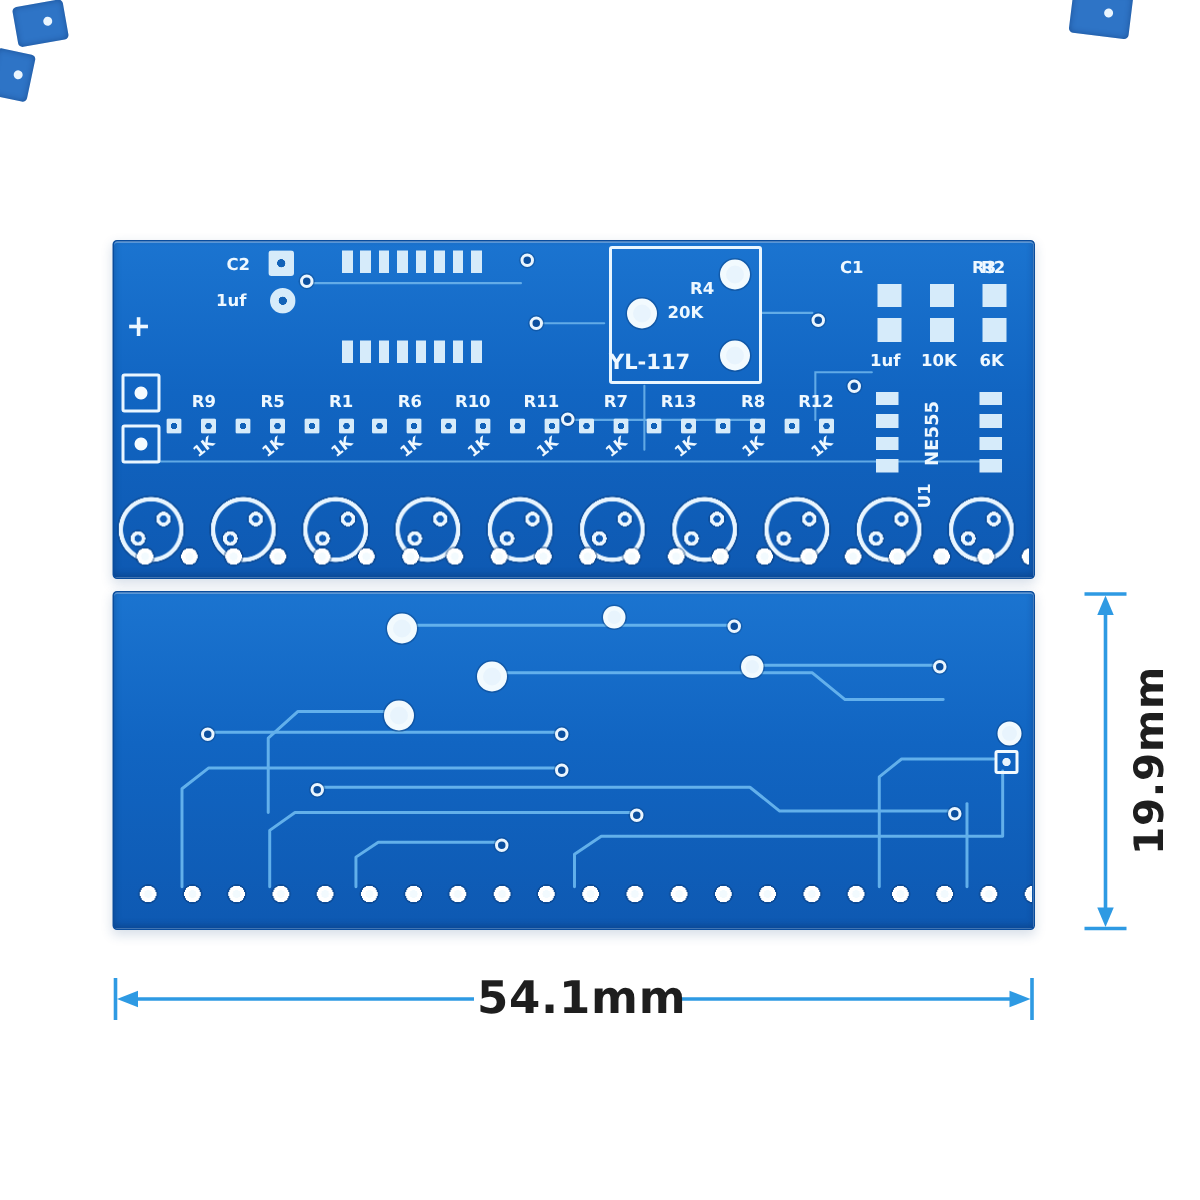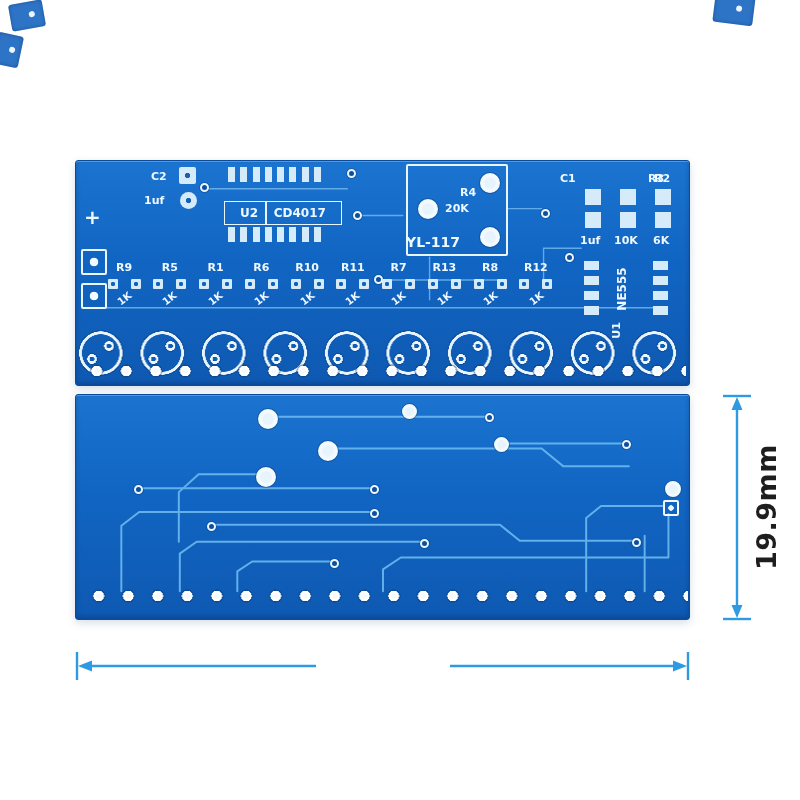--- a/index.html
+++ b/index.html
@@ -41,21 +41,21 @@
   .icpads-h{position:absolute;height:15px;width:94px;background-image:repeating-linear-gradient(90deg,#d6ebfa 0 7px,rgba(0,0,0,0) 7px 12.3px)}
   .icpads-v{position:absolute;width:15px;height:54px;background-image:repeating-linear-gradient(180deg,#d6ebfa 0 9px,rgba(0,0,0,0) 9px 15px)}
   .cap-pads-v{position:absolute;width:16px;height:39px;background-image:repeating-linear-gradient(180deg,#d6ebfa 0 16px,rgba(0,0,0,0) 16px 23px)}
   .pot-box{position:absolute;left:330px;top:3px;width:102px;height:92px;border:2px solid #e9f6ff;border-radius:2px}
   .u2-outline{position:absolute;left:148px;top:40px;width:118px;height:24px;border:1.5px solid #e9f6ff;
     display:flex;align-items:center;justify-content:center;gap:7px;color:#eef8ff;font-weight:bold;font-size:12px}
   .u2-outline .sep{width:1.5px;height:100%;background:#e9f6ff}
 
   
   .res-row{position:absolute;left:28px;top:100px;width:452px;display:flex;justify-content:space-between}
-  .res{display:flex;flex-direction:column;align-items:center;width:40px}
+  .res{display:flex;flex-direction:column;align-items:flex-end;width:40px}
   .rref{color:#eef8ff;font-weight:bold;font-size:11px}
   .rpads{display:flex;gap:13px;margin-top:5px}
   .rpads i{width:10px;height:10px;background:#d6ebfa;border-radius:1px;background-image:radial-gradient(circle,#1262b8 2px,#d6ebfa 2.3px)}
   .rval{color:#eef8ff;font-weight:bold;font-size:10px;transform:rotate(-38deg);margin-top:4px}
 
   
   .led-row{position:absolute;left:0;top:158px;width:615px;height:68px;
     background-image:
       radial-gradient(circle at 22px 40px, rgba(0,0,0,0) 2.3px,#ecf7ff 2.5px 4.8px, rgba(8,55,115,.4) 4.9px 5.7px, rgba(0,0,0,0) 6px),
       radial-gradient(circle at 39px 27px, rgba(0,0,0,0) 2.3px,#ecf7ff 2.5px 4.8px, rgba(8,55,115,.4) 4.9px 5.7px, rgba(0,0,0,0) 6px),
@@ -102,25 +102,20 @@
     <div class="silk" style="left:8px;top:46px;font-size:20px">+</div>
     <div class="padbox" style="left:5px;top:88px"></div>
     <div class="padbox" style="left:5px;top:122px"></div>
 
     <div class="silk" style="left:75px;top:10px">C2</div>
     <div class="pad-sq" style="left:103px;top:6px"></div>
     <div class="silk" style="left:68px;top:34px">1uf</div>
     <div class="pad-rd" style="left:104px;top:31px"></div>
 
     <div class="icpads-h" style="left:152px;top:6px"></div>
-    <div class="u2-outline">
-      <span>U2</span>
-      <span class="sep"></span>
-      <span>CD4017</span>
-    </div>
     <div class="icpads-h" style="left:152px;top:66px"></div>
 
     <div class="pot-box"></div>
     <div class="bighole" style="left:404px;top:12px"></div>
     <div class="bighole" style="left:342px;top:38px"></div>
     <div class="bighole" style="left:404px;top:66px"></div>
     <div class="silk" style="left:384px;top:26px">R4</div>
     <div class="silk" style="left:369px;top:42px">20K</div>
     <div class="silk big" style="left:330px;top:74px">YL-117</div>
 
@@ -284,15 +279,16 @@
       <polygon points="737,618 731.5,605 742.5,605" stroke="none"></polygon>
 
       <line x1="77" y1="652" x2="77" y2="680"></line>
       <line x1="688" y1="652" x2="688" y2="680"></line>
       <line x1="86" y1="666" x2="316" y2="666"></line>
       <line x1="450" y1="666" x2="679" y2="666"></line>
       <polygon points="78,666 92,660.5 92,671.5" stroke="none"></polygon>
       <polygon points="687,666 673,660.5 673,671.5" stroke="none"></polygon>
     </g>
   </svg>
+  <div class="dim-text dim-w">54.1mm</div>
   <div class="dim-text dim-h">19.9mm</div>
 
 </div>
 
 </body></html>

